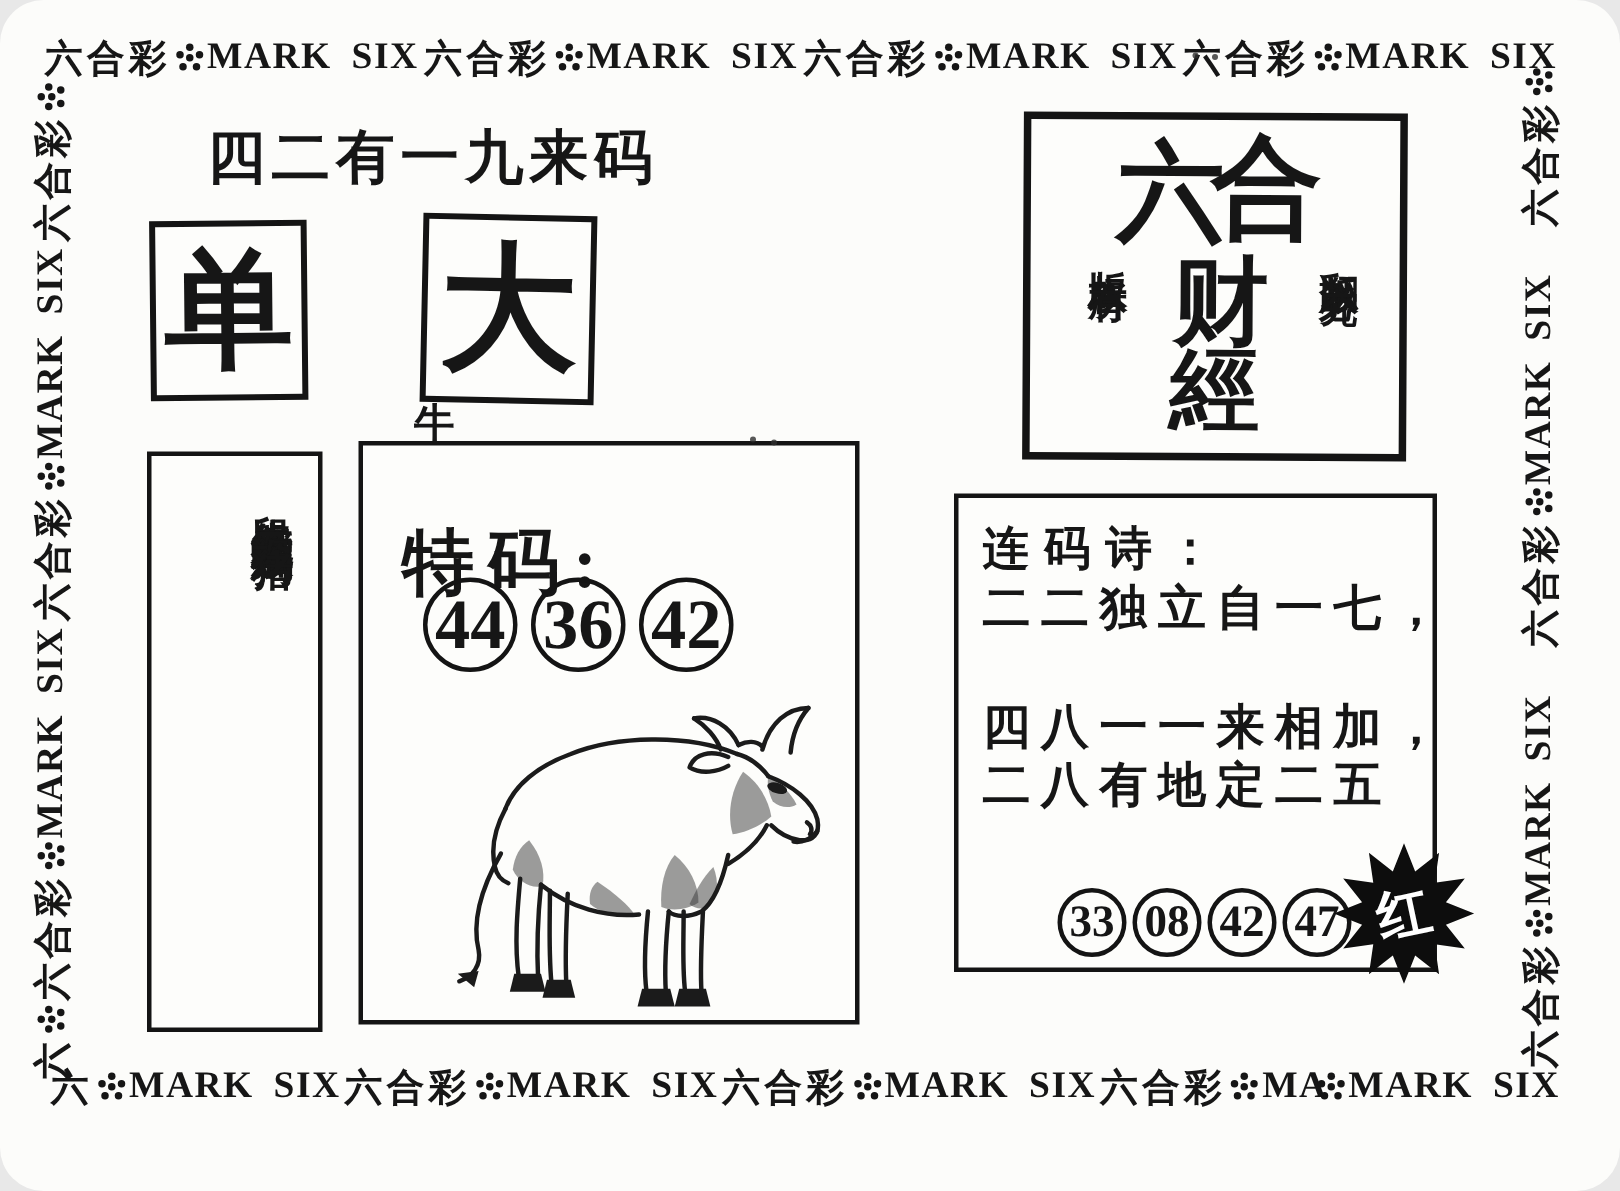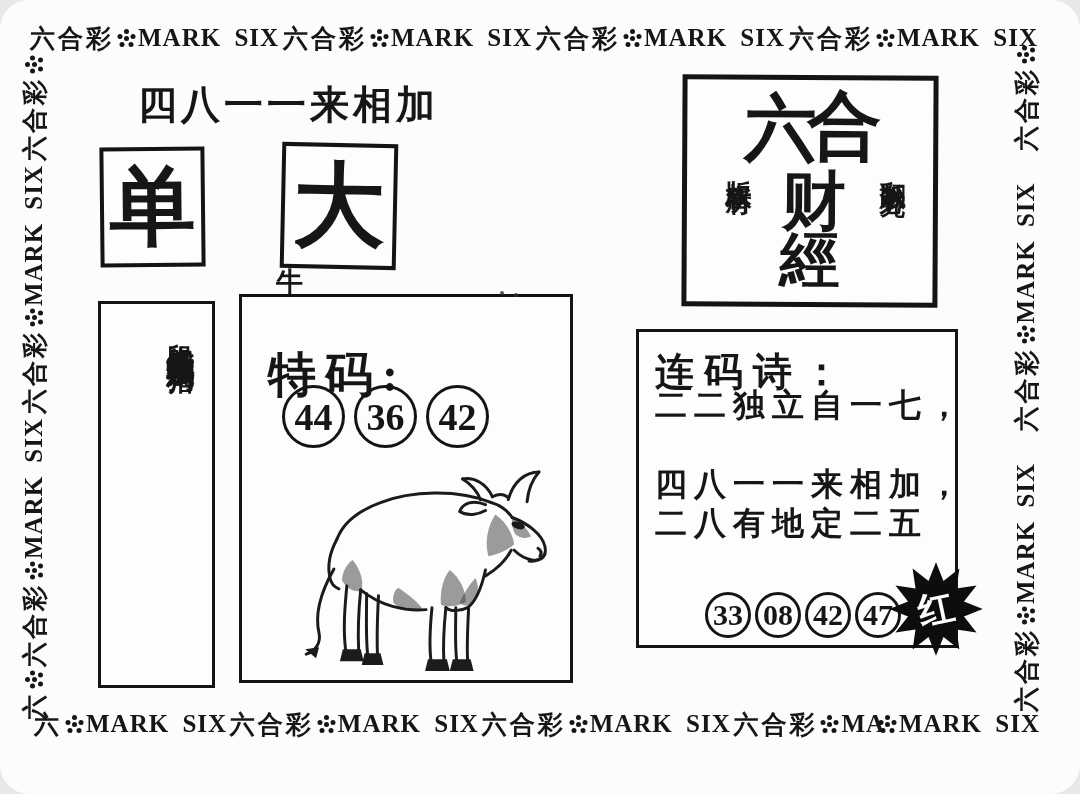--- a/index.html
+++ b/index.html
@@ -45,36 +45,36 @@
   
   .zodiac-box{left:98px;top:301px;width:117px;height:387px;border-width:3px;}
   .zodiac-text{position:absolute;right:13px;top:17px;writing-mode:vertical-rl;text-orientation:upright;
                font-size:28px;font-weight:600;letter-spacing:2px;}
   
   .special-box{left:239px;top:294px;width:334px;height:389px;border-width:3px;}
   .special-label{position:absolute;left:26px;top:46px;font-size:48px;font-weight:700;letter-spacing:9px;}
   .big-circles{position:absolute;left:40px;top:88px;display:flex;gap:9px;}
   .num-circle{border:3px solid #141414;border-radius:50%;display:flex;align-items:center;
               justify-content:center;box-sizing:border-box;font-weight:600;background:transparent;}
-  .big-circles .num-circle{width:63px;height:63px;font-size:38px;}
+  .big-circles .num-circle{width:63px;height:63px;font-size:47px;}
   .ox-art{position:absolute;left:58px;top:170px;width:262px;height:208px;}
   
   .logo-box{left:682px;top:75px;width:256px;height:232px;border-width:5px;transform:rotate(.3deg);}
   .logo-char{position:absolute;font-weight:800;line-height:1;}
   .lc-1{left:57px;top:13px;font-size:72px;}
   .lc-2{left:120px;top:9px;font-size:74px;}
   .lc-3{left:95px;top:90px;font-size:64px;}
   .lc-4{left:93px;top:150px;font-size:60px;}
   .vtext{writing-mode:vertical-rl;text-orientation:upright;}
   .logo-note{position:absolute;font-size:26px;font-weight:600;letter-spacing:3px;}
   .note-left{left:34px;top:80px;}
   .note-right{left:188px;top:80px;}
   
   .poem-box{left:636px;top:329px;width:322px;height:319px;border-width:3px;}
-  .poem-title{position:absolute;left:16px;top:13px;font-size:39px;font-weight:600;letter-spacing:10px;white-space:nowrap;text-align:right;}
+  .poem-title{position:absolute;left:16px;top:13px;font-size:31px;font-weight:600;letter-spacing:10px;white-space:nowrap;text-align:right;}
   .poem-line{position:absolute;left:16px;font-size:32px;font-weight:600;letter-spacing:7px;white-space:nowrap;}
   .pl-0{top:52px;}.pl-1{top:92px;}.pl-2{top:131px;}.pl-3{top:170px;}
   .small-circles{position:absolute;left:66px;top:240px;display:flex;gap:4px;}
   .small-circles .num-circle{width:46px;height:46px;border-width:3px;font-size:30px;margin-top:20px;}
   .burst{position:absolute;left:248px;top:228px;width:98px;height:98px;z-index:4;}
   .burst svg{position:absolute;left:0;top:0;}
   .burst-label{position:absolute;left:0;top:0;width:98px;height:98px;display:flex;align-items:center;
                justify-content:center;color:#ffffff;font-size:36px;font-weight:700;transform:rotate(-12deg);}
   
   .speck{position:absolute;width:4px;height:4px;border-radius:50%;background:#2e2e2e;opacity:.8;}
@@ -169,21 +169,21 @@
         <span class="fl"></span>
         <span class="en">MARK SIX</span>
       </span>
       <span class="seg">
         <span class="cn">六合彩</span>
         <span class="fl"></span>
       </span>
     </div>
   </div>
 
-  <div class="issue-title">四八一一来相加</div>
+  <div class="issue-title">四二有一九来码</div>
 
   <div class="box char-box box-odd">
     <span>单</span>
   </div>
   <div class="box char-box box-big">
     <span>大</span>
   </div>
 
   <div class="small-marker">牛</div>
 

